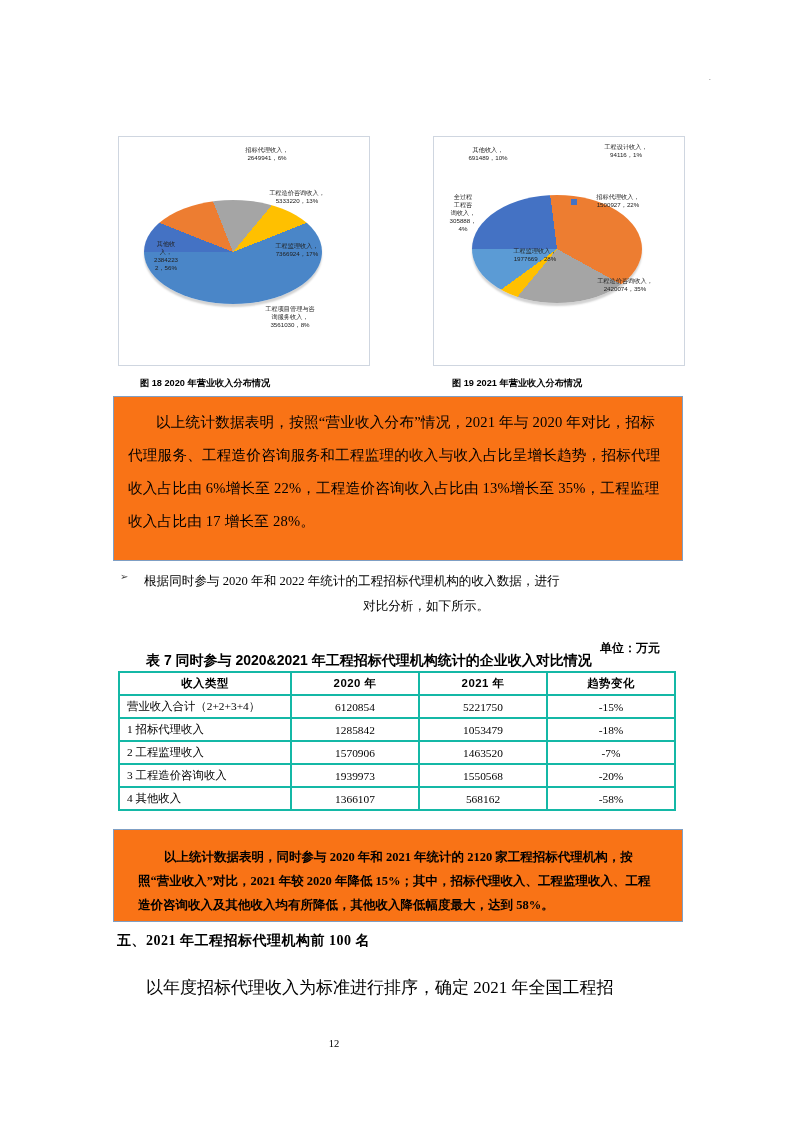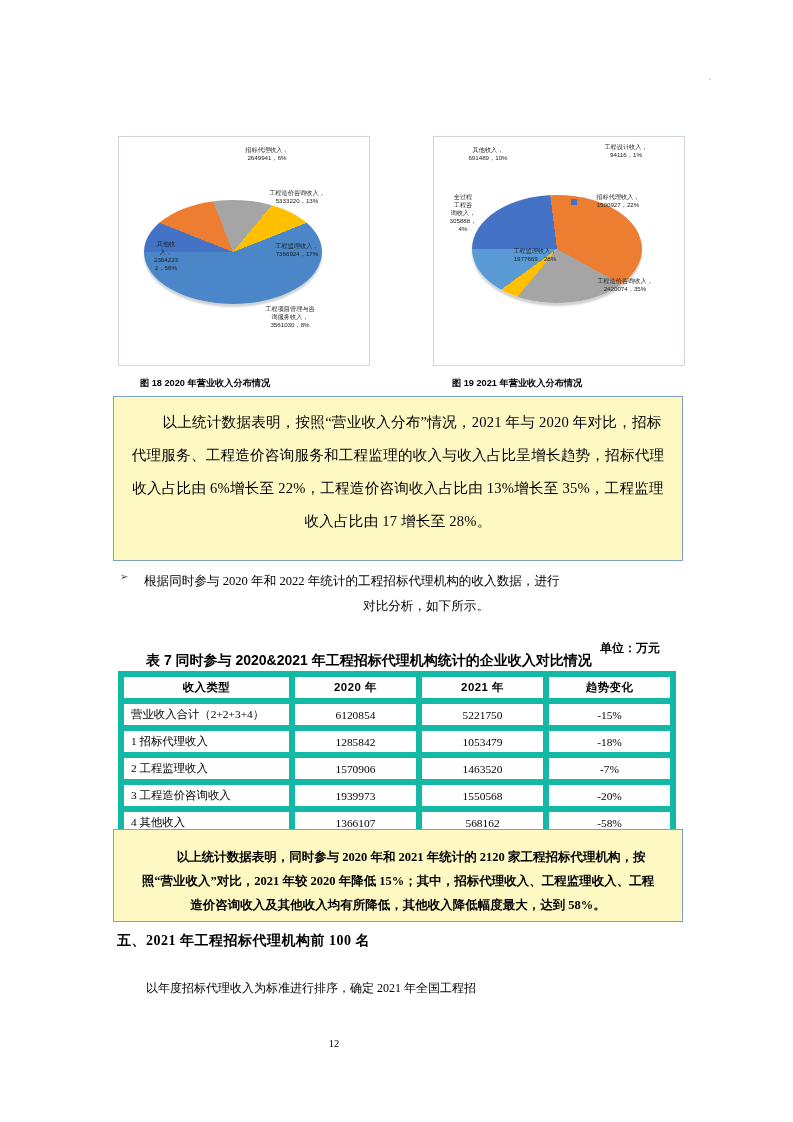--- a/index.html
+++ b/index.html
@@ -32,23 +32,22 @@
   
   .fig-cap {
     position:absolute; font-size:9.2px; font-weight:bold;
     font-family:"Liberation Sans", sans-serif;
   }
   .fig-cap.c1 { left:140px; top:377px; }
   .fig-cap.c2 { left:452px; top:377px; }
 
   
   .callout {
-    position:absolute; background:#fef9c3; border:1px solid #7f9fc4;
+    position:absolute; background:#f97316; border:1px solid #7f9fc4;
     box-sizing:border-box;
-    text-align:center;
   }
   .callout.one { left:113px; top:396px; width:570px; height:165px; }
   .callout.one p {
     margin:0; padding:0;
     font-size:14.6px; line-height:33px; letter-spacing:0.2px;
   }
   .callout.one .inner { padding:9px 14px 0 14px; text-indent:28px; }
 
   
   .bullet-row { position:absolute; left:120px; top:569px; width:566px; }
@@ -65,21 +64,21 @@
     position:absolute; left:600px; top:640px; font-size:12px; font-weight:bold;
     font-family:"Liberation Sans", sans-serif;
   }
 
   
   table.data {
     position:absolute; left:118px; top:671px; width:558px;
     border-collapse:collapse; font-size:11.4px;
   }
   table.data td, table.data th {
-    border:6px solid #14b8a6; height:21px; padding:0 4px; font-weight:normal;
+    border:2px solid #14b8a6; height:21px; padding:0 4px; font-weight:normal;
   }
   table.data thead th {
     text-align:center; font-weight:bold; font-family:"Liberation Sans", serif;
     letter-spacing:0.5px;
   }
   table.data td.name { text-align:left; padding-left:7px; }
   table.data td.num { text-align:center; }
   .col1 { width:172px; }
   .col2 { width:128px; }
   .col3 { width:128px; }
@@ -92,21 +91,21 @@
     margin:8px; font-size:12.5px; line-height:24px; text-indent:26px;font-weight:bold;
   }
 
   
   .h-sec {
     position:absolute; left:117px; top:932px;
     font-size:14px; font-weight:bold; letter-spacing:0.5px;
   }
   .para-last {
     position:absolute; left:117px; top:973px; width:566px;
-    font-size:12px; line-height:30px; text-indent:29px;
+    font-size:17px; line-height:30px; text-indent:29px;
   }
 
   .pageno {
     position:absolute; left:0; top:1038px; width:668px; text-align:center;
     font-size:10.5px;
   }
 </style>
 </head>
 <body>
 

